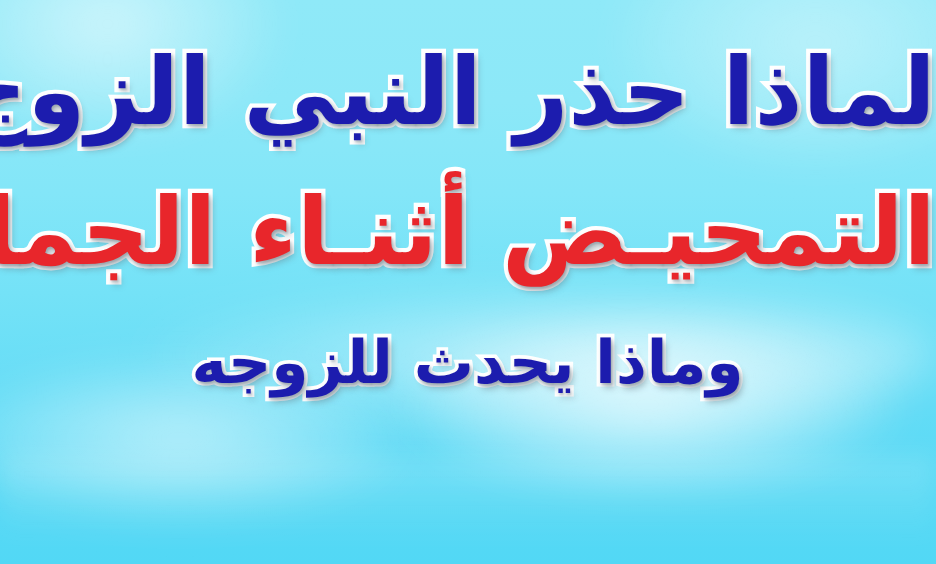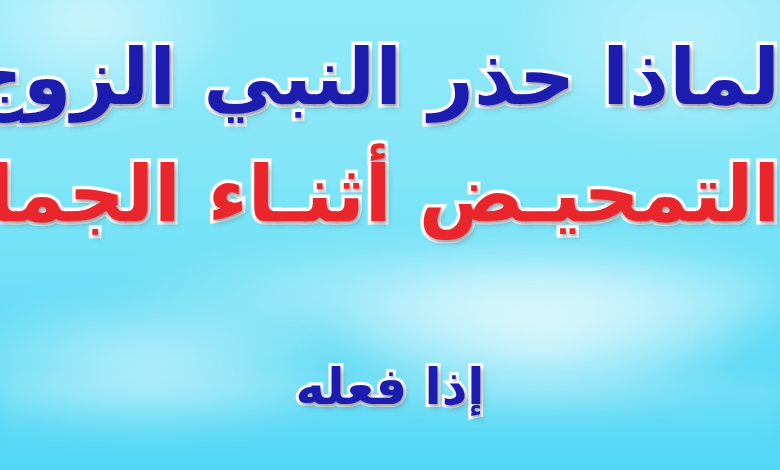--- a/index.html
+++ b/index.html
@@ -153,16 +153,16 @@
   <div class="cloud" id="cloud-top-left"></div>
   <div class="cloud" id="cloud-top-right"></div>
   <div class="cloud" id="cloud-mid-band"></div>
   <div class="cloud" id="cloud-lower-right"></div>
   <div class="cloud" id="cloud-lower-left"></div>
   <div class="cloud" id="cloud-bottom-sheen"></div>
 
   <div id="headline">
     <div class="line" id="line-1">لماذا حذر النبي الزوج من</div>
     <div class="line" id="line-2">التمحيـض أثنـاء الجماع</div>
-    <div class="line" id="line-4">إذا فعله</div>
+    <div class="line" id="line-3">وماذا يحدث للزوجه</div>
   </div>
 
 </div>
 
 </body></html>

